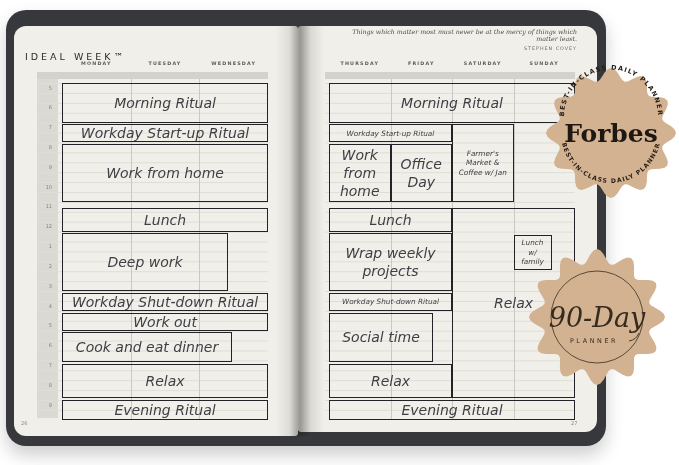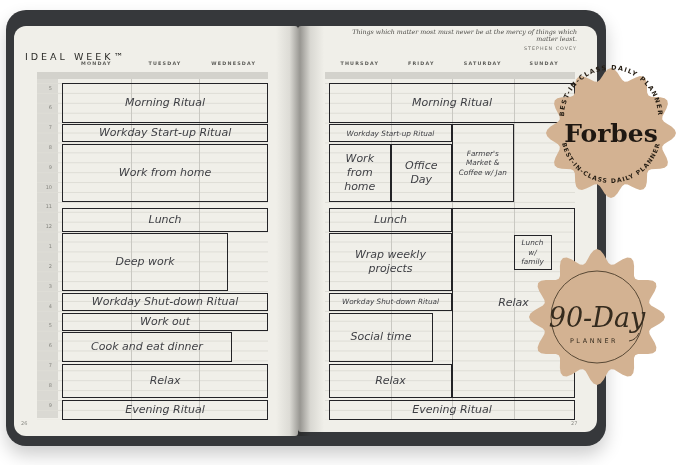--- a/index.html
+++ b/index.html
@@ -25,21 +25,21 @@
     background-image:linear-gradient(to bottom,#deddd6 1px,transparent 1px);
     background-size:100% 9.91px;background-position:0 4px;}
   .lines-left{left:37px;width:231px;}
   .lines-right{left:325px;width:250px;}
   .divider{position:absolute;top:79px;height:341px;width:1px;background:#c9c8c2;}
   .day-label{position:absolute;top:61px;width:80px;font-size:4.8px;letter-spacing:1.2px;
     color:#5c5c58;font-weight:700;text-align:center;}
   .hour-label{position:absolute;left:38px;width:14px;text-align:right;font-size:5px;color:#85857f;}
   .event{position:absolute;box-sizing:border-box;border:1.4px solid #232327;
     display:flex;align-items:center;justify-content:center;text-align:center;
-    font-style:italic;font-size:11px;line-height:1.3;color:#3e3f44;padding:0 5px;}
+    font-style:italic;font-size:14px;line-height:1.3;color:#3e3f44;padding:0 5px;}
   .event.small{font-size:7.3px;padding:1px 3px;}
   .pagenum{position:absolute;font-size:5px;color:#8b8b85;}
   .pagenum-left{left:21px;top:420px;}
   .pagenum-right{left:571px;top:420px;}
   #badges{position:absolute;left:0;top:0;width:679px;height:465px;pointer-events:none;}
 </style>
 </head>
 <body>
 
 <div class="stage">

